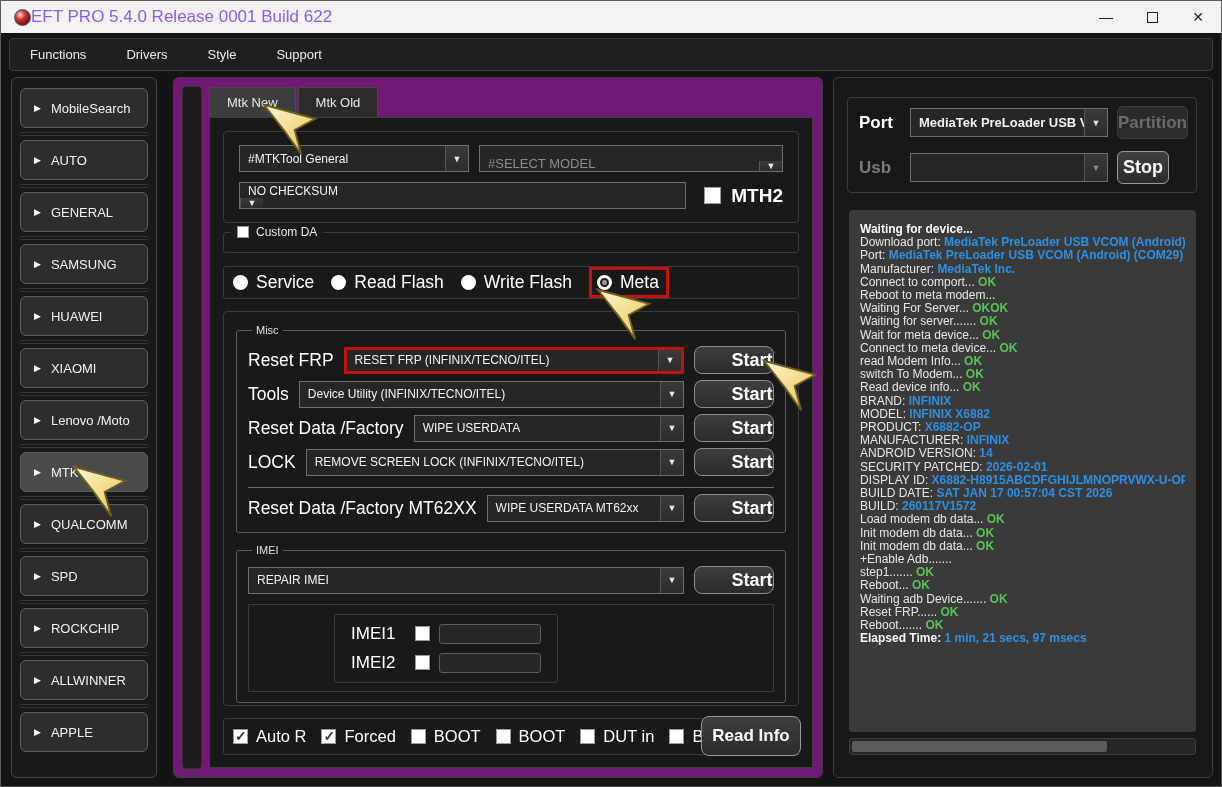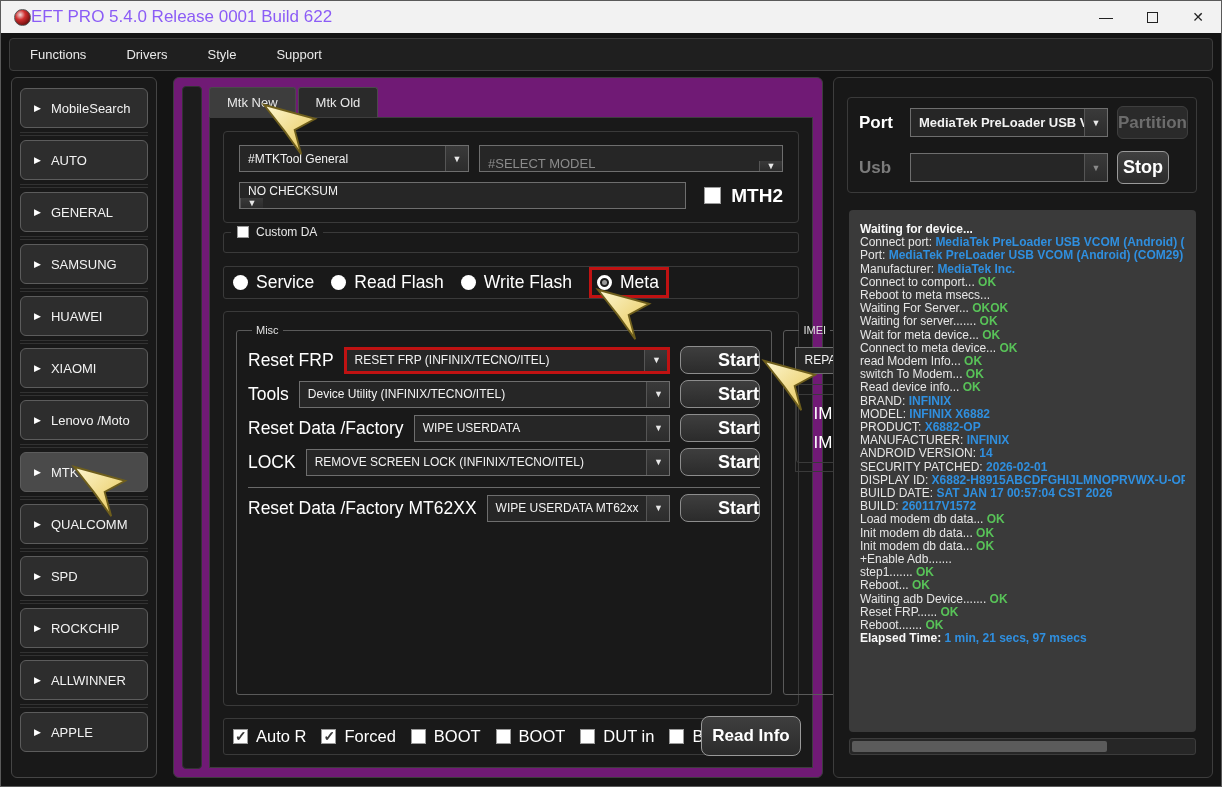--- a/index.html
+++ b/index.html
@@ -71,21 +71,21 @@
   .mode-row { margin-top:13px; border:1px solid #3a3a3a; border-radius:3px; height:33px;
     display:flex; align-items:center; padding:0 9px; gap:17px; }
   .mode { display:flex; align-items:center; gap:8px; font-size:17.5px; color:#fff; }
   .mode.hl { border:3px solid #c01212; padding:2px 7px 2px 5px; margin:-3px 0; }
   .radio { width:15px; height:15px; border-radius:50%; background:#fff; flex:none; }
   .radio.sel { background:#1b1b1b; border:3.2px solid #fff; position:relative; }
   .radio.sel::after { content:""; position:absolute; top:50%; left:50%; width:5px; height:5px; margin:-2.5px 0 0 -2.5px;
     border-radius:50%; background:#9a9a9a; }
 
   .big-box { margin-top:12px; flex:1; border:1px solid #3a3a3a; border-radius:4px; padding:12px 12px 10px;
-    display:flex; flex-direction:row; gap:11px; min-height:0; }
+    display:flex; flex-direction:column; gap:11px; min-height:0; }
   fieldset { border:1px solid #5a5a5a; border-radius:3px; padding:8px 11px 10px; }
   legend { font-size:11px; color:#e0e0e0; padding:0 4px; margin-left:4px; }
   .misc-row { display:flex; align-items:center; gap:10px; margin-top:6px; }
   .misc-row:first-of-type { margin-top:2px; }
   .misc-label { font-size:17.5px; color:#fff; white-space:nowrap; }
   .misc-row .dropdown { flex:1; }
   .misc-divider { border-top:1px solid #6a6a6a; margin:11px 0 4px; }
   .start-btn { width:80px; height:28px; flex:none; background:linear-gradient(#3e3e3e,#2b2b2b);
     border:1px solid #8d8d8d; border-radius:8px; color:#fff; font-weight:bold; font-size:18px;
     display:flex; align-items:center; justify-content:center;padding-left:36px; }
@@ -408,25 +408,25 @@
         <div class="dropdown">
           <span class="dd-value"></span>
           <span class="dd-arrow" style="color:#8a8a8a;">▼</span>
         </div>
         <div class="stop-btn">Stop</div>
       </div>
     </div>
 
     <div class="log-box">
         <div class="log-line"><span class="wb">Waiting for device...</span></div>
-        <div class="log-line"><span>Connect port: </span><span class="b">MediaTek PreLoader USB VCOM (Android) (COM29)</span></div>
+        <div class="log-line"><span>Download port: </span><span class="b">MediaTek PreLoader USB VCOM (Android) (COM29)</span></div>
         <div class="log-line"><span>Port: </span><span class="b">MediaTek PreLoader USB VCOM (Android) (COM29)</span></div>
         <div class="log-line"><span>Manufacturer: </span><span class="b">MediaTek Inc.</span></div>
         <div class="log-line"><span>Connect to comport... </span><span class="g">OK</span></div>
-        <div class="log-line"><span>Reboot to meta msecs...</span></div>
+        <div class="log-line"><span>Reboot to meta modem...</span></div>
         <div class="log-line"><span>Waiting For Server... </span><span class="g">OKOK</span></div>
         <div class="log-line"><span>Waiting for server....... </span><span class="g">OK</span></div>
         <div class="log-line"><span>Wait for meta device... </span><span class="g">OK</span></div>
         <div class="log-line"><span>Connect to meta device... </span><span class="g">OK</span></div>
         <div class="log-line"><span>read Modem Info... </span><span class="g">OK</span></div>
         <div class="log-line"><span>switch To Modem... </span><span class="g">OK</span></div>
         <div class="log-line"><span>Read device info... </span><span class="g">OK</span></div>
         <div class="log-line"><span> BRAND: </span><span class="b">INFINIX</span></div>
         <div class="log-line"><span> MODEL: </span><span class="b">INFINIX X6882</span></div>
         <div class="log-line"><span> PRODUCT: </span><span class="b">X6882-OP</span></div>

